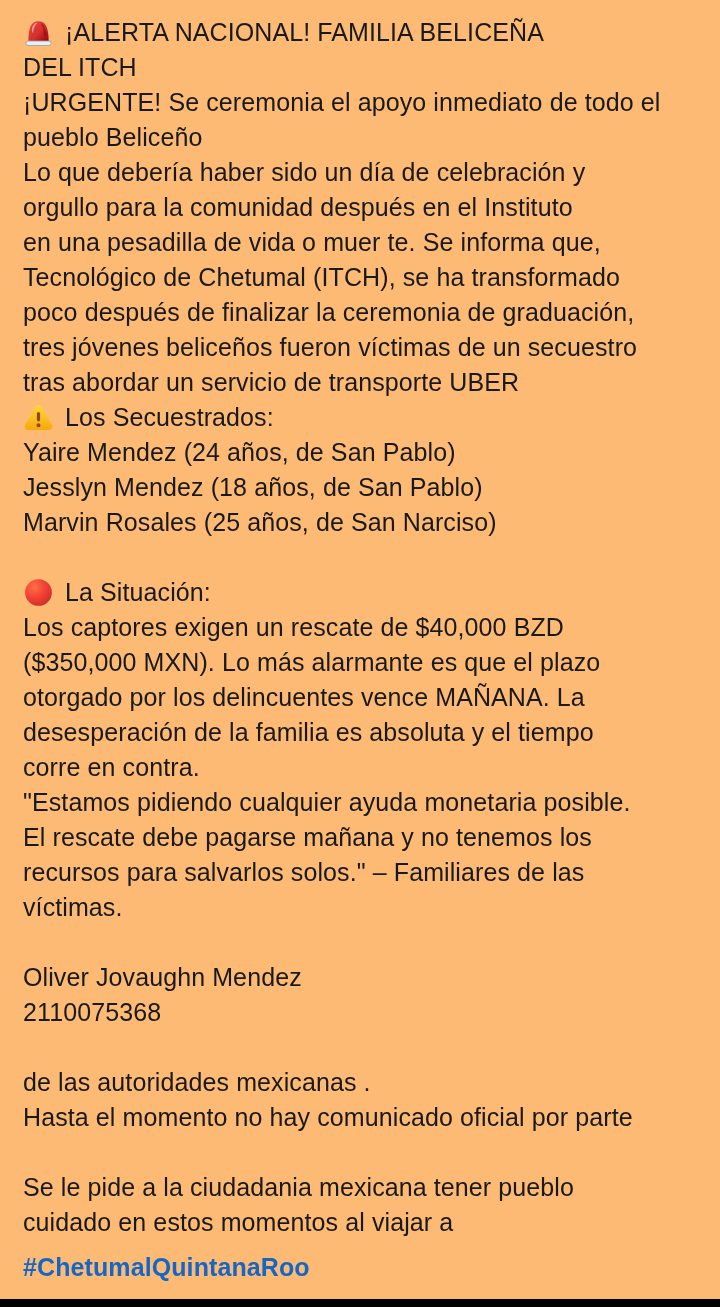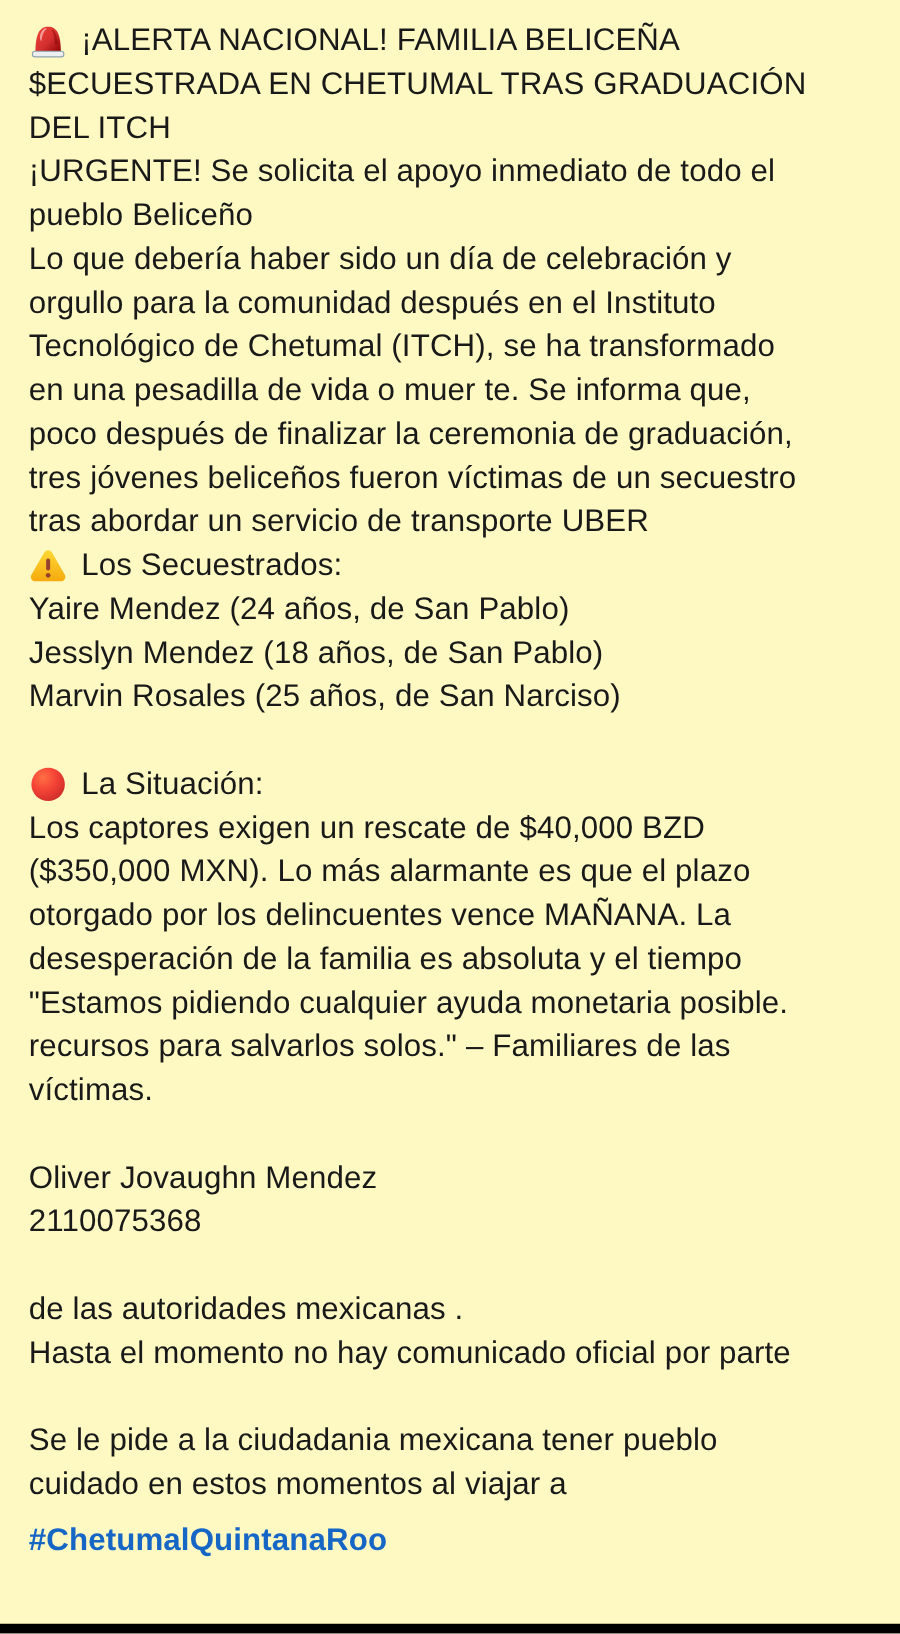--- a/index.html
+++ b/index.html
@@ -1,20 +1,20 @@
 <!DOCTYPE html>
 <html><head>
 <meta charset="utf-8">
 <style>
   html, body { margin: 0; padding: 0; }
   .page {
     position: relative;
     width: 720px;
     height: 1307px;
-    background: #fef9c3;
+    background: #fdba74;
     overflow: hidden;
     font-family: "Liberation Sans", "DejaVu Sans", sans-serif;
   }
   .post-body {
     position: absolute;
     left: 23px;
     top: 15px;
     right: 0;
   }
   .line {
@@ -65,42 +65,39 @@
             </defs>
             <path d="M5.5 26 C5.5 10 9 4.5 16 4.5 C23 4.5 26.5 10 26.5 26 Z" fill="url(#gSiren)"></path>
             <path d="M10.2 9.2 C11.6 6.8 13.4 5.6 14.9 5.9 C12.1 8.2 10.7 12.1 10.4 16.8 C8.8 14.8 8.8 11.6 10.2 9.2 Z" fill="#ffffff" opacity="0.5"></path>
             <path d="M20 7 C22.5 9.5 23.8 13.5 24 19 L21.5 19 C21.4 14 20.9 10 19 7.5 Z" fill="#7f0000" opacity="0.45"></path>
             <rect x="3" y="24.8" width="26" height="4.6" rx="2.2" fill="#eceff1" stroke="#90a4ae" stroke-width="0.9"></rect>
           </svg>
         </span>
         <span class="txt">¡ALERTA NACIONAL! FAMILIA BELICEÑA</span>
       </div>
       <div class="line">
-        <span class="txt">$ECUESTRADA EN CHETUMAL TRAS GRADUACIÓN</span>
-      </div>
-      <div class="line">
         <span class="txt">DEL ITCH</span>
       </div>
       <div class="line">
-        <span class="txt">¡URGENTE! Se solicita el apoyo inmediato de todo el</span>
+        <span class="txt">¡URGENTE! Se ceremonia el apoyo inmediato de todo el</span>
       </div>
       <div class="line">
         <span class="txt">pueblo Beliceño</span>
       </div>
       <div class="line">
         <span class="txt">Lo que debería haber sido un día de celebración y</span>
       </div>
       <div class="line">
         <span class="txt">orgullo para la comunidad después en el Instituto</span>
       </div>
       <div class="line">
+        <span class="txt">en una pesadilla de vida o muer te. Se informa que,</span>
+      </div>
+      <div class="line">
         <span class="txt">Tecnológico de Chetumal (ITCH), se ha transformado</span>
-      </div>
-      <div class="line">
-        <span class="txt">en una pesadilla de vida o muer te. Se informa que,</span>
       </div>
       <div class="line">
         <span class="txt">poco después de finalizar la ceremonia de graduación,</span>
       </div>
       <div class="line">
         <span class="txt">tres jóvenes beliceños fueron víctimas de un secuestro</span>
       </div>
       <div class="line">
         <span class="txt">tras abordar un servicio de transporte UBER</span>
       </div>
@@ -151,21 +148,27 @@
       <div class="line">
         <span class="txt">($350,000 MXN). Lo más alarmante es que el plazo</span>
       </div>
       <div class="line">
         <span class="txt">otorgado por los delincuentes vence MAÑANA. La</span>
       </div>
       <div class="line">
         <span class="txt">desesperación de la familia es absoluta y el tiempo</span>
       </div>
       <div class="line">
+        <span class="txt">corre en contra.</span>
+      </div>
+      <div class="line">
         <span class="txt">"Estamos pidiendo cualquier ayuda monetaria posible.</span>
+      </div>
+      <div class="line">
+        <span class="txt">El rescate debe pagarse mañana y no tenemos los</span>
       </div>
       <div class="line">
         <span class="txt">recursos para salvarlos solos." – Familiares de las</span>
       </div>
       <div class="line">
         <span class="txt">víctimas.</span>
       </div>
       <div class="line"></div>
       <div class="line">
         <span class="txt">Oliver Jovaughn Mendez</span>

